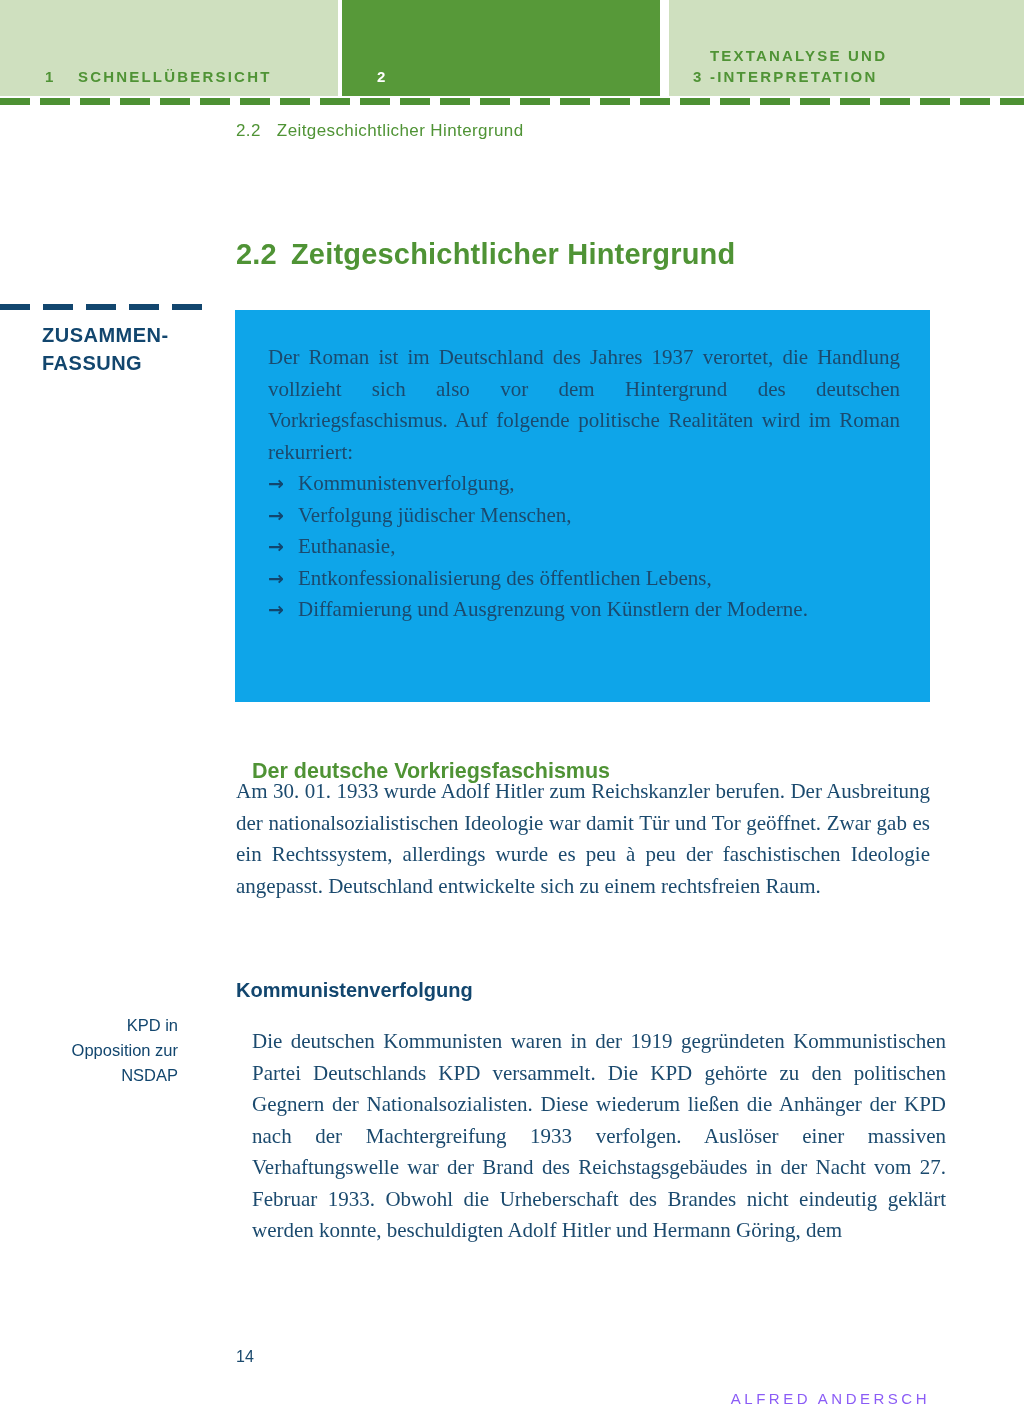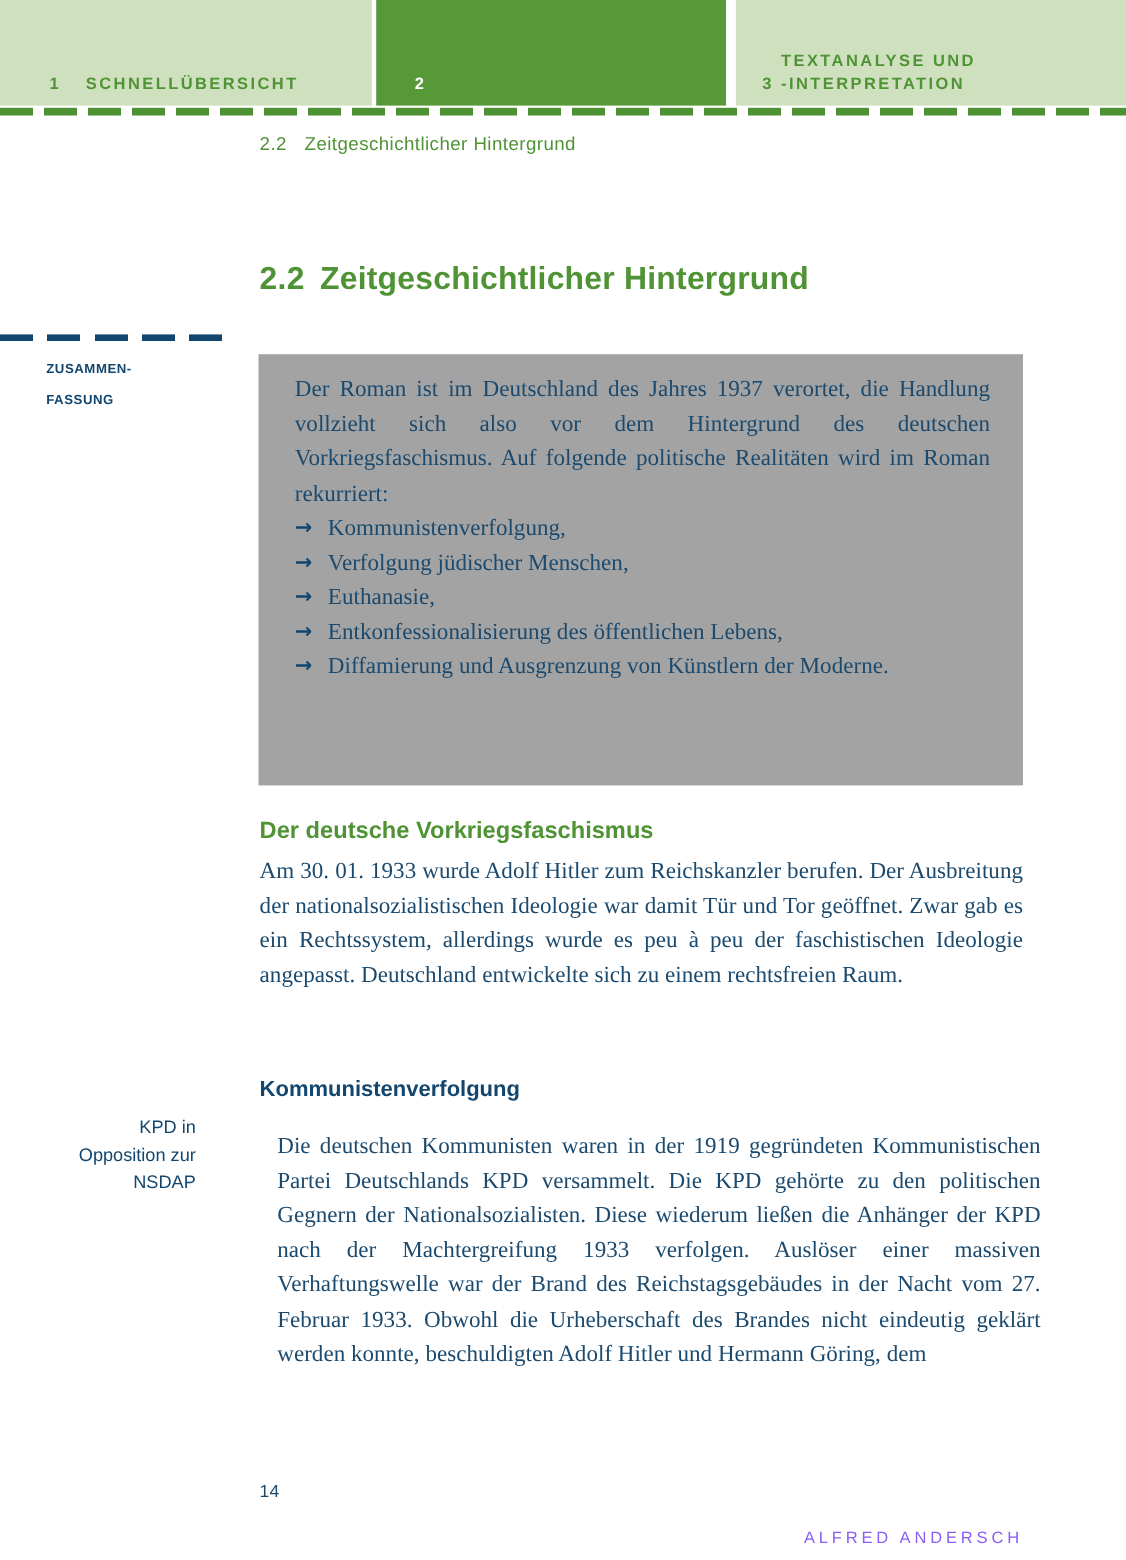--- a/index.html
+++ b/index.html
@@ -39,37 +39,37 @@
   }
   .main-heading .num { margin-right:14px; }
 
   
   .side-dash {
     position:absolute; top:304px; left:0; width:203px; height:6px;
     background:repeating-linear-gradient(90deg,#12466e 0,#12466e 30px,transparent 30px,transparent 43px);
   }
   .side-label {
     position:absolute; top:321px; left:42px;
-    font-size:12px; font-weight:bold; color:#12466e;
+    font-size:20px; font-weight:bold; color:#12466e;
     line-height:28px; letter-spacing:0.5px;
   }
   .margin-note {
     position:absolute; top:1013px; left:46px; width:132px;
     font-size:16.5px; color:#12466e; line-height:25px;text-align:right;
   }
 
   
   .serif {
     font-family:"Liberation Serif", serif; color:#1b4a6e;
     font-size:21px; line-height:31.5px; text-align:justify;
     hyphens:auto; -webkit-hyphens:auto;
   }
   .summary-box {
-    position:absolute; top:322px; left:235px; width:695px; height:392px;
-    background:#a3a3a3; box-sizing:border-box; padding:16px 30px 0 33px;
+    position:absolute; top:310px; left:235px; width:695px; height:392px;
+    background:#0ea5e9; box-sizing:border-box; padding:32px 30px 0 33px;
   }
   .summary-box .intro { margin:0; }
   .summary-list { list-style:none; margin:0; padding:0; }
   .summary-list li { display:flex; }
   .summary-list .arrow {
     flex:none; width:30px; font-family:"DejaVu Sans", sans-serif;
     font-weight:bold; font-size:19px; color:#12466e; line-height:31.5px;
   }
   .summary-list .item-text { text-align:center; }
 
@@ -143,21 +143,21 @@
         <span class="arrow">→</span>
         <span class="item-text">Entkonfessionalisierung des öffentlichen Lebens,</span>
       </li>
       <li>
         <span class="arrow">→</span>
         <span class="item-text">Diffamierung und Ausgrenzung von Künstlern der Moderne.</span>
       </li>
     </ul>
   </div>
 
-  <h2 class="sec1-heading" style="margin:0;">Der deutsche Vorkriegsfaschismus</h2>
+  <h2 class="sec1-heading" style="margin:16px;">Der deutsche Vorkriegsfaschismus</h2>
   <p class="serif para-1" lang="de">Am 30. 01. 1933 wurde Adolf Hitler zum Reichskanzler berufen. Der Ausbreitung der nationalsozialistischen Ideologie war damit Tür und Tor geöffnet. Zwar gab es ein Rechtssystem, allerdings wurde es peu à peu der faschistischen Ideologie angepasst. Deutschland entwickelte sich zu einem rechtsfreien Raum.</p>
 
   <h2 class="sec2-heading" style="margin:0;">Kommunistenverfolgung</h2>
   <div class="margin-note">KPD in Opposition zur NSDAP</div>
   <p class="serif para-2" lang="de">Die deutschen Kommunisten waren in der 1919 gegründeten Kommunistischen Partei Deutschlands KPD versammelt. Die KPD gehörte zu den politischen Gegnern der Nationalsozialisten. Diese wiederum ließen die Anhänger der KPD nach der Machtergreifung 1933 verfolgen. Auslöser einer massiven Verhaftungswelle war der Brand des Reichstagsgebäudes in der Nacht vom 27. Februar 1933. Obwohl die Urheberschaft des Brandes nicht eindeutig geklärt werden konnte, beschuldigten Adolf Hitler und Hermann Göring, dem</p>
 
   <div class="page-num">14</div>
   <div class="footer-title">ALFRED ANDERSCH</div>
 
 </div>

